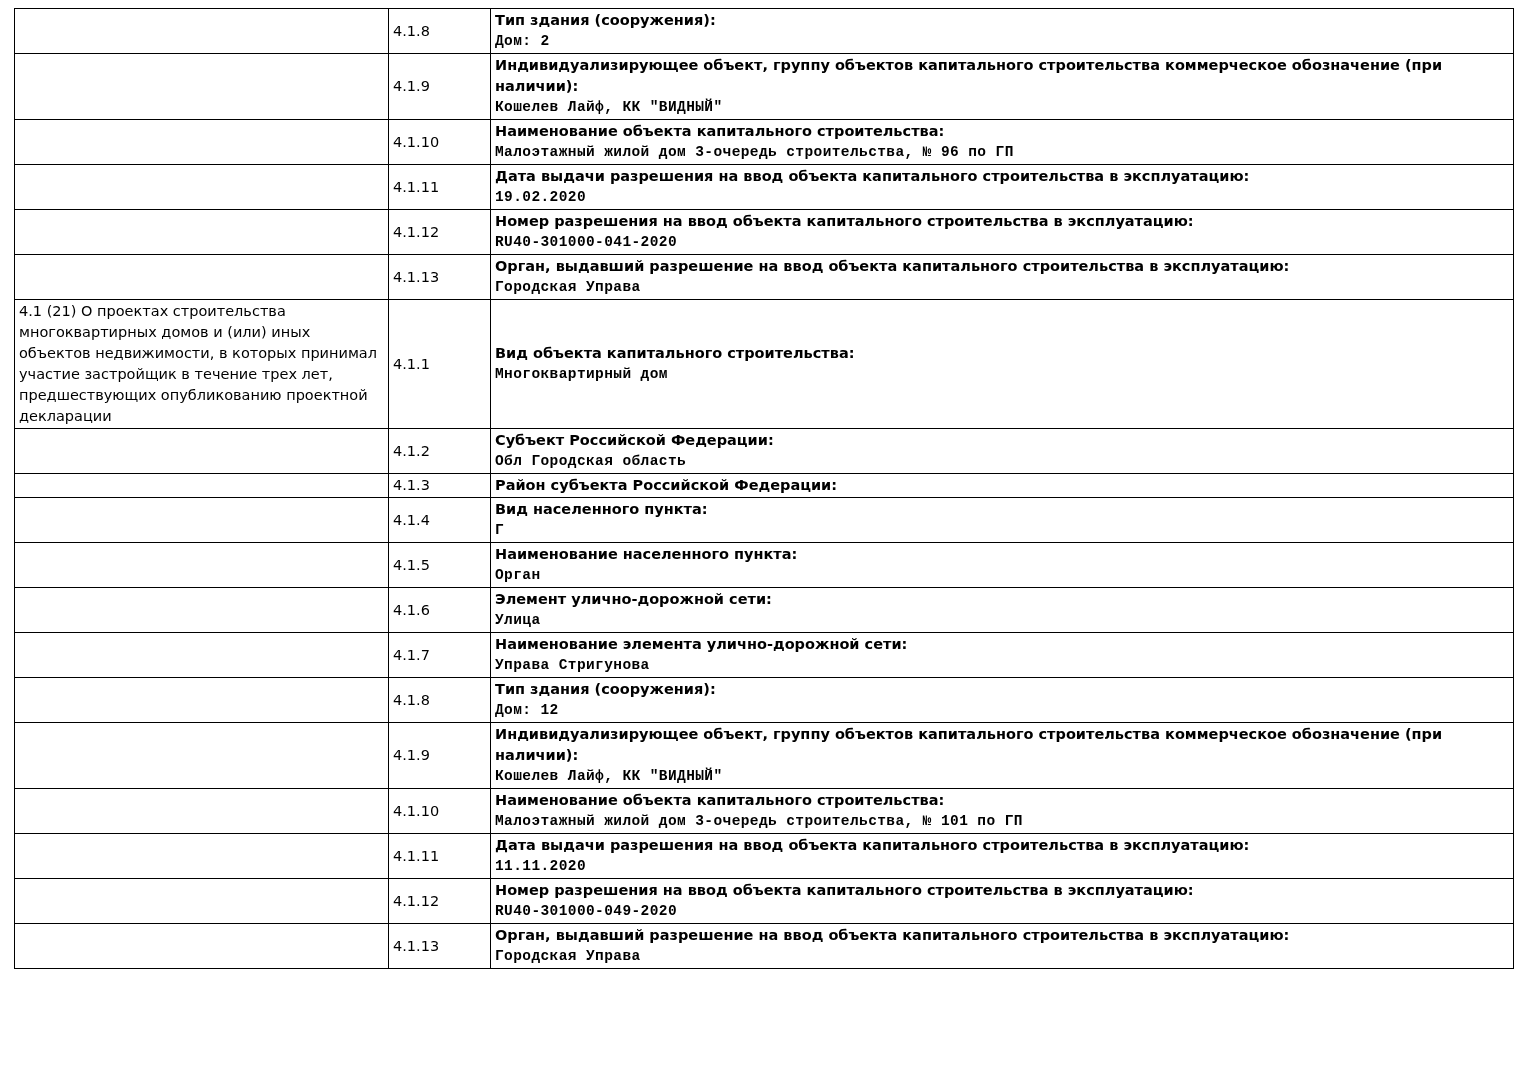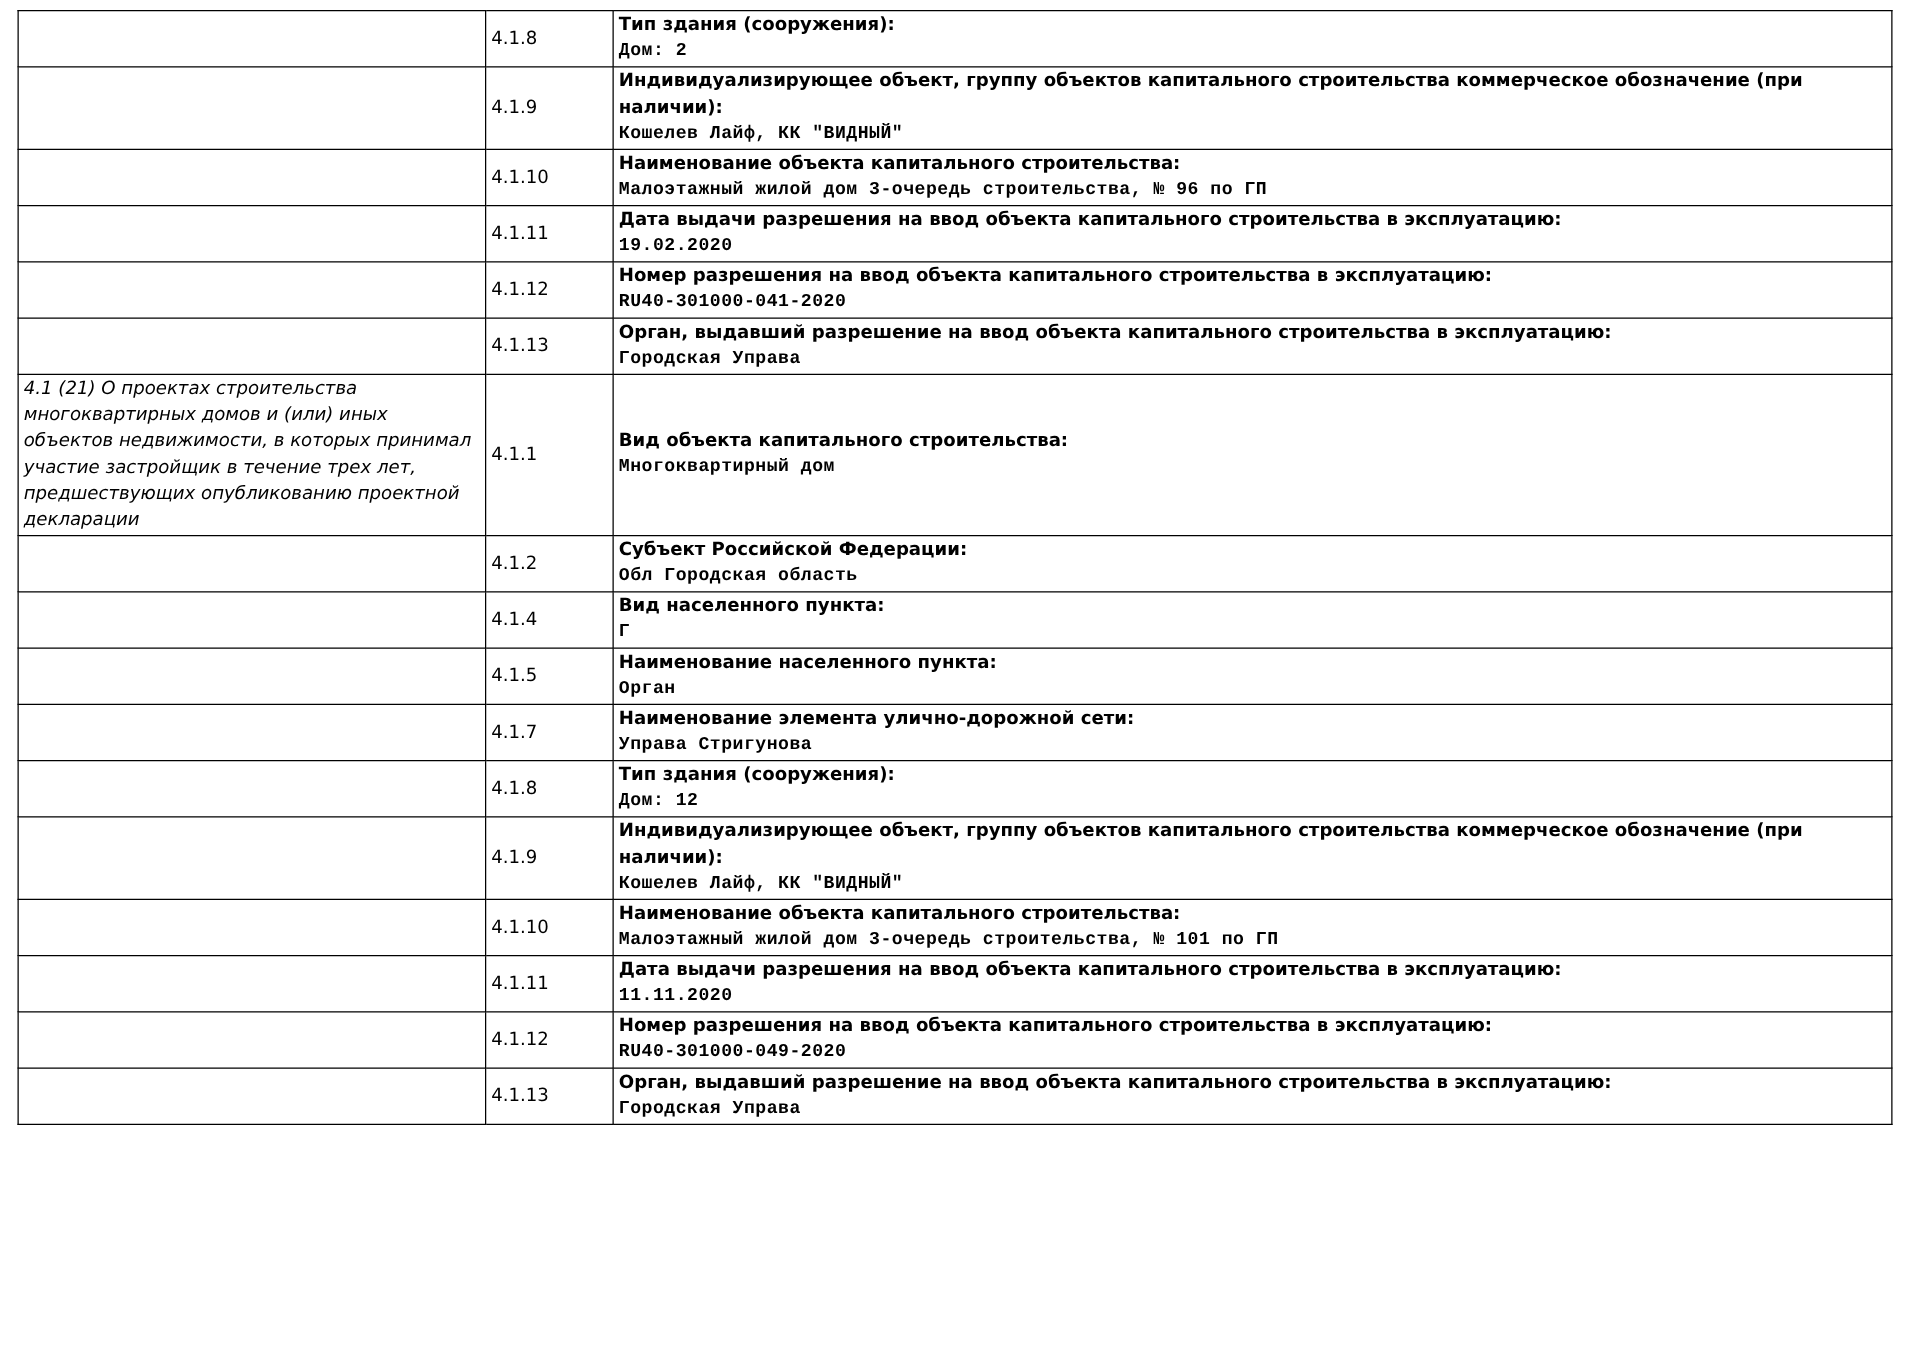--- a/index.html
+++ b/index.html
@@ -37,21 +37,20 @@
   .row-label {
     font-weight: bold;
   }
   .row-value {
     font-weight: bold;
     letter-spacing: 0.4px;
     font-family: Liberation Mono, monospace;
   }
   .section-text {
     font-weight: normal;
-    font-style: italic;
   }
 </style>
 </head>
 <body>
 
 <table class="decl-table">
   <colgroup>
     <col style="width:374px">
     <col style="width:102px">
     <col style="width:1023px">
@@ -154,20 +153,32 @@
     </td>
     <td class="col-code">
       <span class="row-code">4.1.2</span>
     </td>
     <td class="col-content">
       <div class="row-label">Субъект Российской Федерации:</div>
       <div class="row-value">Обл Городская область</div>
     </td>
   </tr>
 
+  <tr>
+    <td class="col-section">
+      <div class="section-text"></div>
+    </td>
+    <td class="col-code">
+      <span class="row-code">4.1.3</span>
+    </td>
+    <td class="col-content">
+      <div class="row-label">Район субъекта Российской Федерации:</div>
+
+    </td>
+  </tr>
 
   <tr>
     <td class="col-section">
       <div class="section-text"></div>
     </td>
     <td class="col-code">
       <span class="row-code">4.1.4</span>
     </td>
     <td class="col-content">
       <div class="row-label">Вид населенного пункта:</div>
@@ -181,20 +192,32 @@
     </td>
     <td class="col-code">
       <span class="row-code">4.1.5</span>
     </td>
     <td class="col-content">
       <div class="row-label">Наименование населенного пункта:</div>
       <div class="row-value">Орган</div>
     </td>
   </tr>
 
+  <tr>
+    <td class="col-section">
+      <div class="section-text"></div>
+    </td>
+    <td class="col-code">
+      <span class="row-code">4.1.6</span>
+    </td>
+    <td class="col-content">
+      <div class="row-label">Элемент улично-дорожной сети:</div>
+      <div class="row-value">Улица</div>
+    </td>
+  </tr>
 
   <tr>
     <td class="col-section">
       <div class="section-text"></div>
     </td>
     <td class="col-code">
       <span class="row-code">4.1.7</span>
     </td>
     <td class="col-content">
       <div class="row-label">Наименование элемента улично-дорожной сети:</div>

